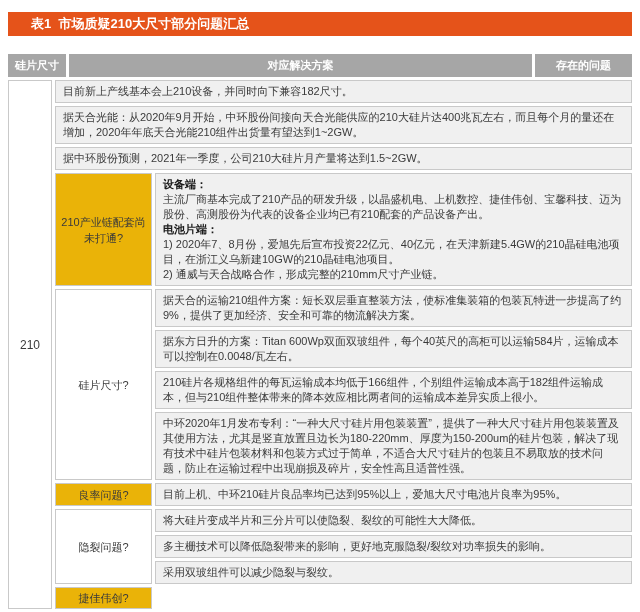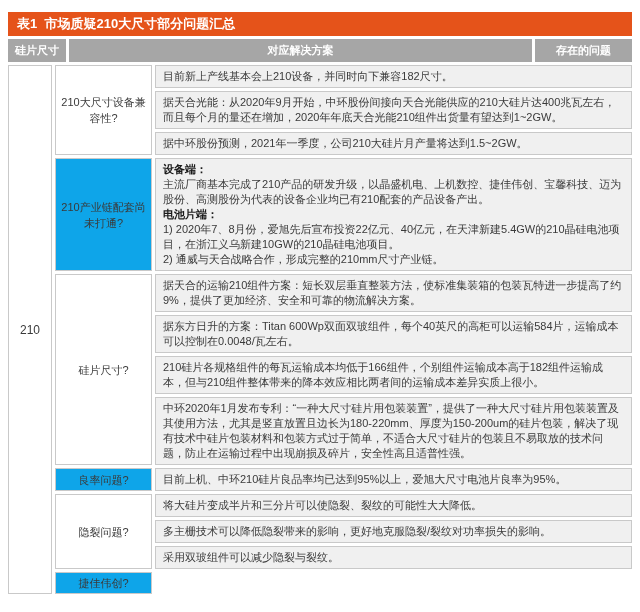--- a/index.html
+++ b/index.html
@@ -2,24 +2,24 @@
 <html lang="zh"><head>
 <meta charset="utf-8">
 <style>
   * { margin:0; padding:0; box-sizing:border-box; }
   html,body { width:640px; height:612px; background:#ffffff; overflow:hidden; }
   body { font-family:"Liberation Sans","DejaVu Sans",sans-serif; color:#333; }
   .page { width:640px; height:612px; padding:12px 8px 0 8px; }
 
   .title-bar{
     height:24px; line-height:24px; background:#E5531A; color:#ffffff;
-    font-size:13px; font-weight:bold; padding-left:9px; white-space:pre;
+    font-size:13px; font-weight:bold; padding-left:23px; white-space:pre;
   }
 
-  .tbl { margin-top:3px; display:flex; flex-direction:column; gap:3px; }
+  .tbl { margin-top:18px; display:flex; flex-direction:column; gap:3px; }
 
   .hdr-row { display:flex; gap:3px; }
   .hdr-cell{
     background:#A6A6A6; color:#ffffff; font-size:11px; font-weight:bold;
     height:23px; display:flex; align-items:center; justify-content:center;
   }
   .c1 { width:58px; flex:none; }
   .c2 { width:97px; flex:none; }
   .c3 { flex:1; }
 
@@ -33,21 +33,21 @@
 
   .groups { flex:1; display:flex; flex-direction:column; gap:3px; }
   .group  { display:flex; gap:3px; }
 
   .problem-cell{
     width:97px; flex:none; border:1px solid #C9C9C9;
     display:flex; align-items:center; justify-content:center; text-align:center;
     font-size:11px; line-height:16px; color:#3a3a3a; padding:2px 4px;
   }
   .problem-cell.light { background:#ffffff; }
-  .problem-cell.dark  { background:#0ea5e9; }
+  .problem-cell.dark  { background:#eab308; }
 
   .sols { flex:1; display:flex; flex-direction:column; gap:3px; }
   .sol-cell{
     background:#F0F0F0; border:1px solid #C9C9C9;
     font-size:11px; line-height:15px; color:#3a3a3a;
     padding:3px 7px; flex:1; display:flex; flex-direction:column; justify-content:center;
   }
   .sol-cell .line.bold { font-weight:bold; color:#1a1a1a; }
 </style>
 </head>
@@ -62,21 +62,20 @@
     <div class="hdr-row">
       <div class="hdr-cell c1">硅片尺寸</div>
       <div class="hdr-cell c3">对应解决方案</div>
       <div class="hdr-cell c2">存在的问题</div>
     </div>
 
     <div class="body-row">
       <div class="size-cell">210</div>
       <div class="groups" id="groups">
           <div class="group">
-            <div class="problem-cell light">210大尺寸设备兼容性?</div>
             <div class="sols">
               <div class="sol-cell">
                 <div class="line">目前新上产线基本会上210设备，并同时向下兼容182尺寸。</div>
               </div>
               <div class="sol-cell">
                 <div class="line">据天合光能：从2020年9月开始，中环股份间接向天合光能供应的210大硅片达400兆瓦左右，而且每个月的量还在增加，2020年年底天合光能210组件出货量有望达到1~2GW。</div>
               </div>
               <div class="sol-cell">
                 <div class="line">据中环股份预测，2021年一季度，公司210大硅片月产量将达到1.5~2GW。</div>
               </div>

